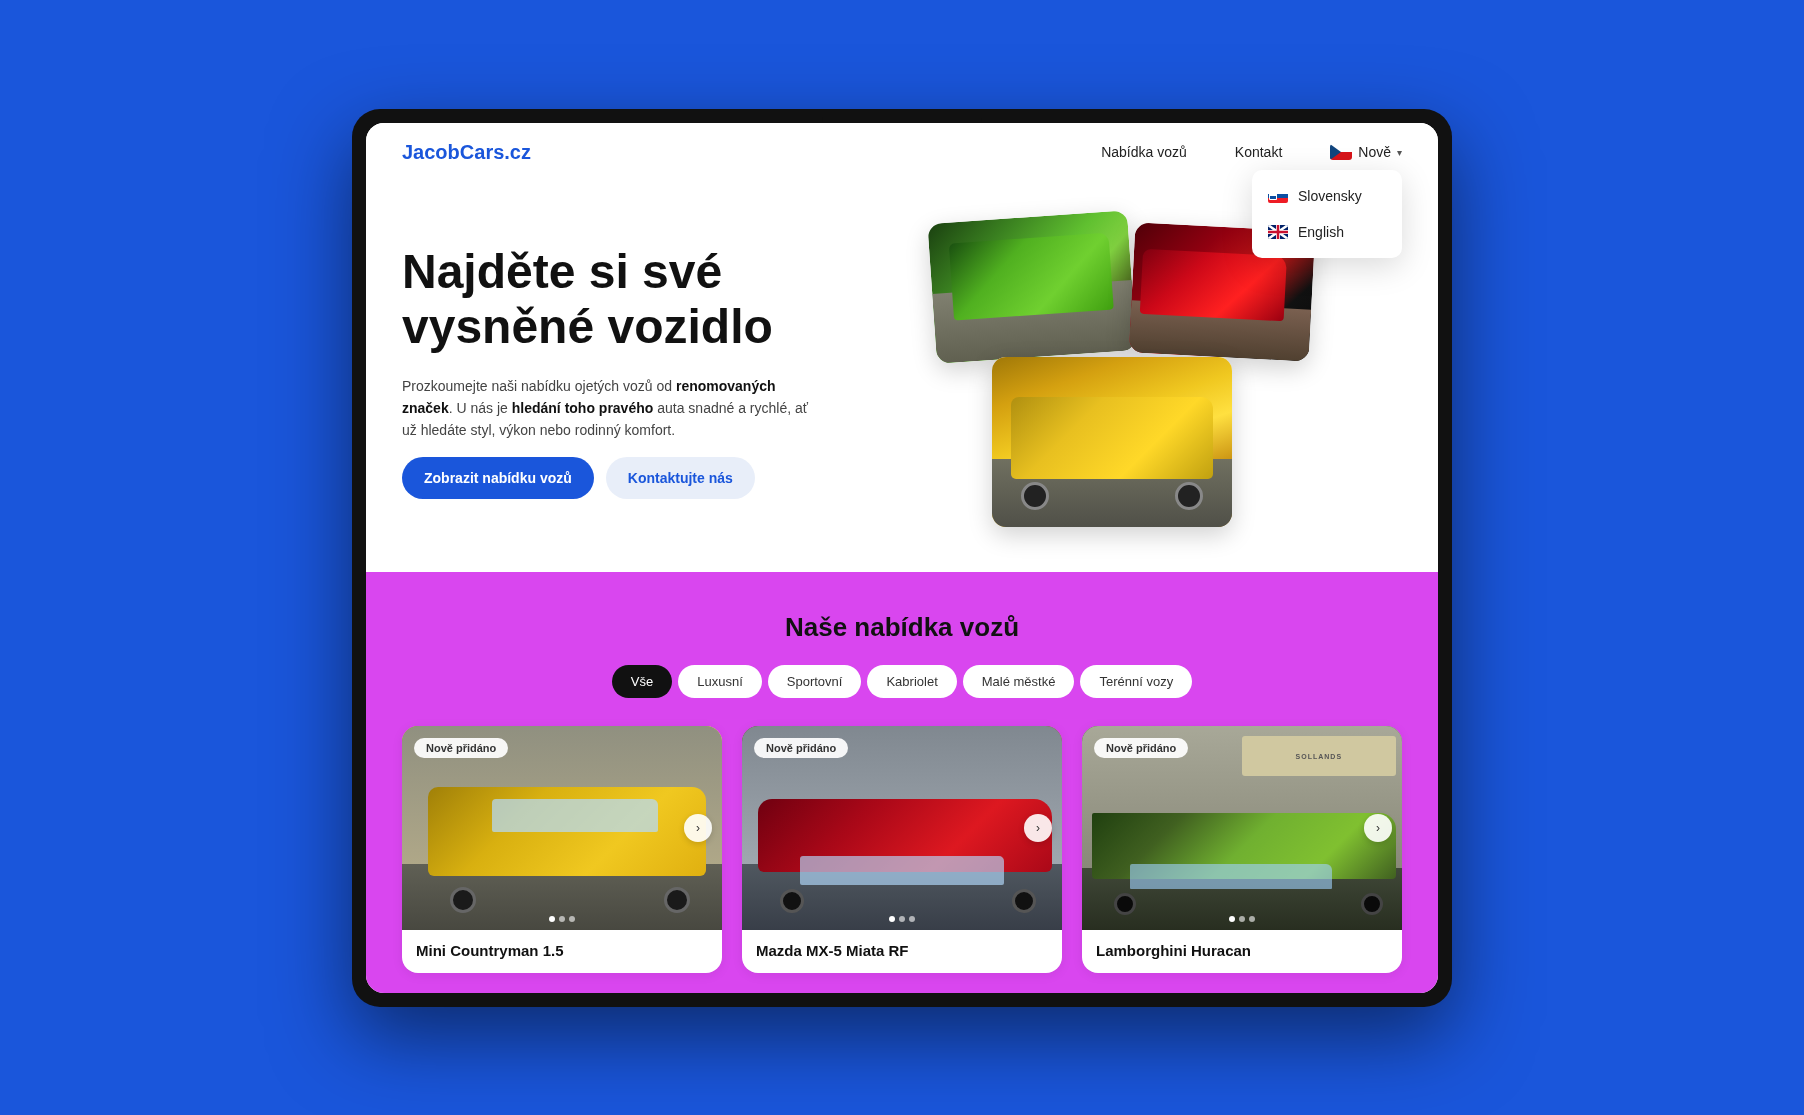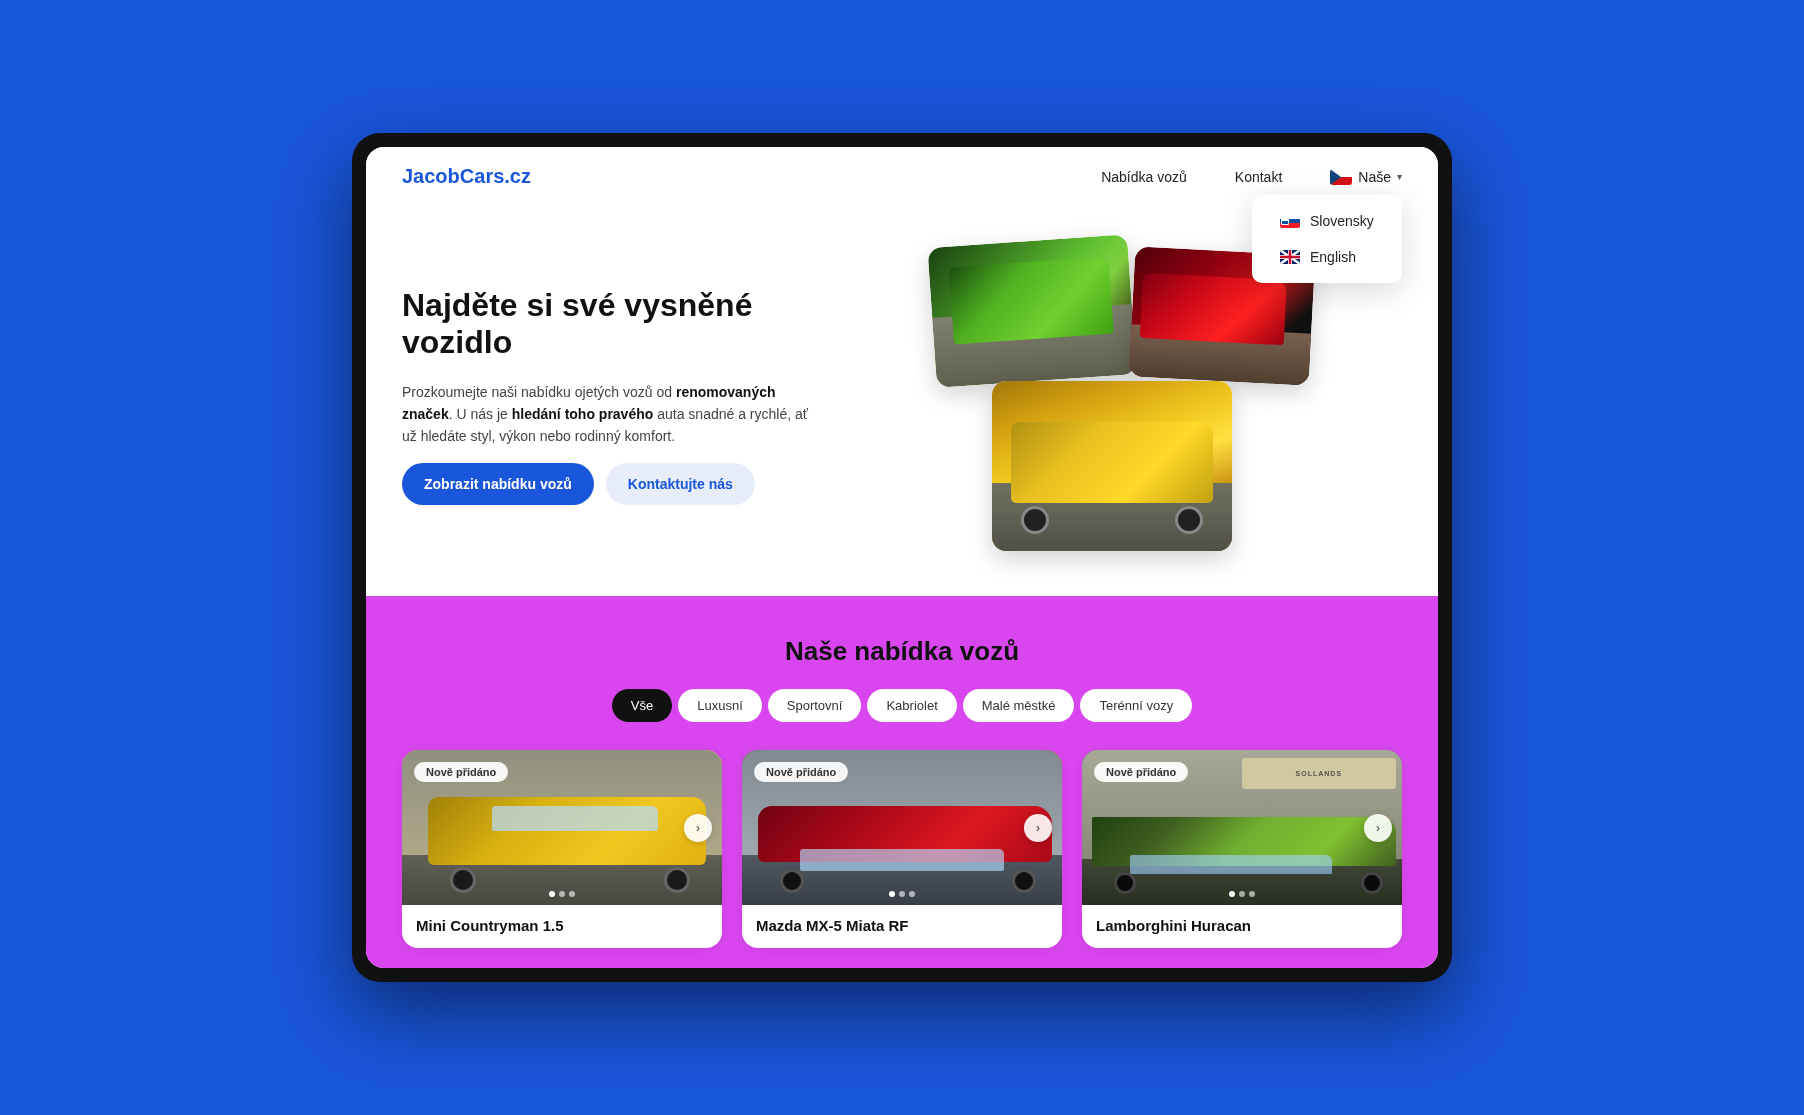--- a/index.html
+++ b/index.html
@@ -91,21 +91,21 @@
     }
 
     
     .lang-dropdown {
       position: absolute;
       top: calc(100% + 10px);
       right: 0;
       background: #fff;
       border-radius: 10px;
       box-shadow: 0 8px 32px rgba(0,0,0,0.15);
-      padding: 8px 12px;
+      padding: 8px 0;
       min-width: 150px;
       z-index: 200;
     }
 
     .lang-dropdown-item {
       display: flex;
       align-items: center;
       gap: 10px;
       padding: 10px 16px;
       font-size: 14px;
@@ -122,21 +122,21 @@
       position: relative;
       min-height: 380px;
     }
 
     .hero-left {
       flex: 1;
       max-width: 420px;
     }
 
     .hero-title {
-      font-size: 32px;
+      font-size: 48px;
       font-weight: 800;
       color: #111;
       line-height: 1.15;
       margin-bottom: 20px;
     }
 
     .hero-desc {
       font-size: 14px;
       color: #444;
       line-height: 1.6;
@@ -275,21 +275,21 @@
 
     .listing-card {
       background: #fff;
       border-radius: 16px;
       overflow: hidden;
       box-shadow: 0 2px 12px rgba(0,0,0,0.07);
     }
 
     .listing-img {
       position: relative;
-      height: 155px;
+      height: 204px;
       overflow: hidden;
     }
 
     .listing-badge {
       position: absolute;
       top: 12px;
       left: 12px;
       background: rgba(255,255,255,0.92);
       border-radius: 20px;
       padding: 4px 12px;
@@ -363,21 +363,21 @@
         <span class="nav-link">Nabídka vozů</span>
         <span class="nav-link">Kontakt</span>
 
         <div class="lang-selector">
 
           <svg width="22" height="16" viewBox="0 0 22 16" style="border-radius:3px;overflow:hidden;">
             <rect width="22" height="8" fill="#fff"></rect>
             <rect y="8" width="22" height="8" fill="#d7141a"></rect>
             <polygon points="0,0 11,8 0,16" fill="#11457e"></polygon>
           </svg>
-          <span>Naše</span>
+          <span>Nově</span>
           <span class="chevron">▾</span>
 
           <div class="lang-dropdown">
             <div class="lang-dropdown-item">
 
               <svg width="20" height="14" viewBox="0 0 20 14" style="border-radius:2px;">
                 <rect width="20" height="5" fill="#fff"></rect>
                 <rect y="5" width="20" height="4" fill="#0b4ea2"></rect>
                 <rect y="9" width="20" height="5" fill="#ee1c25"></rect>
                 <rect x="1" y="3" width="8" height="8" rx="1" fill="#fff"></rect>

